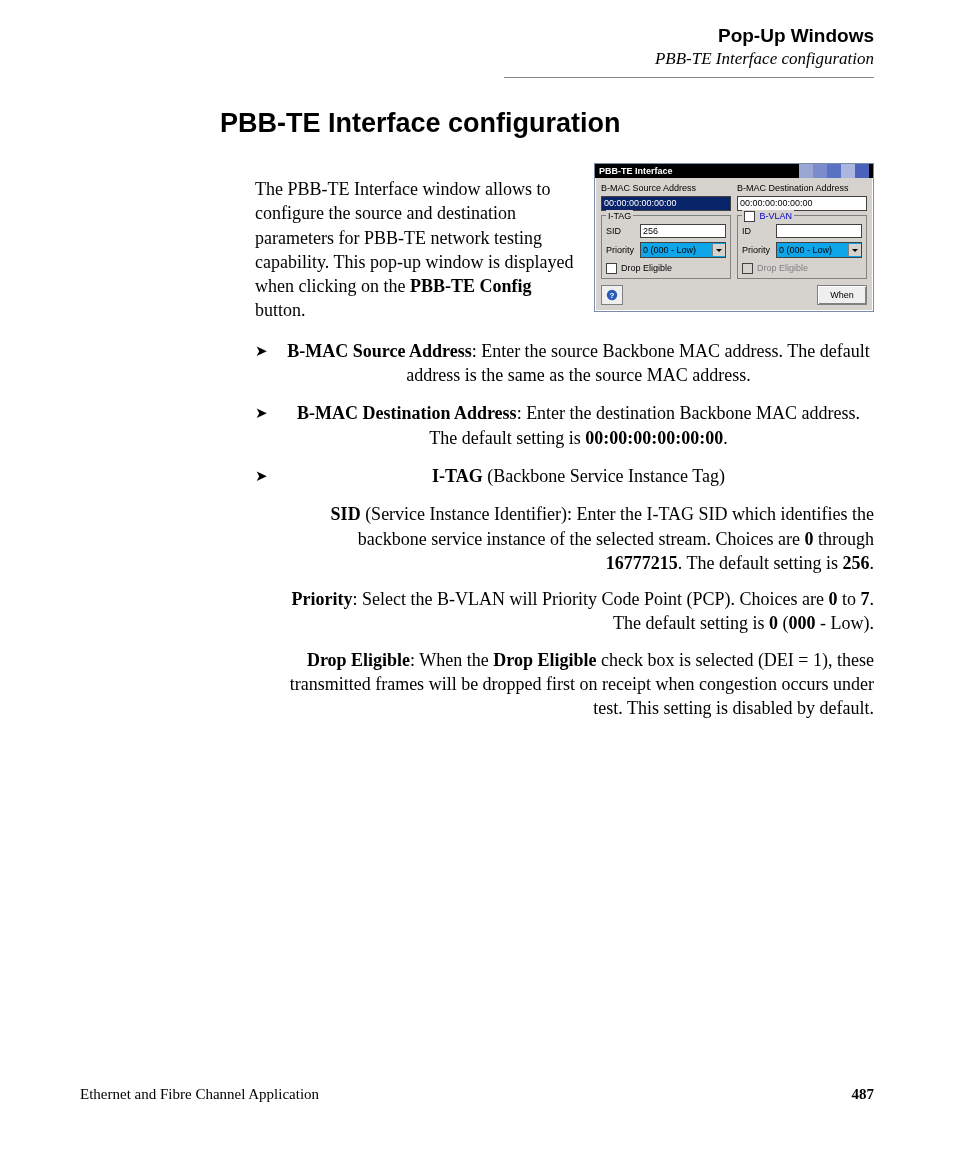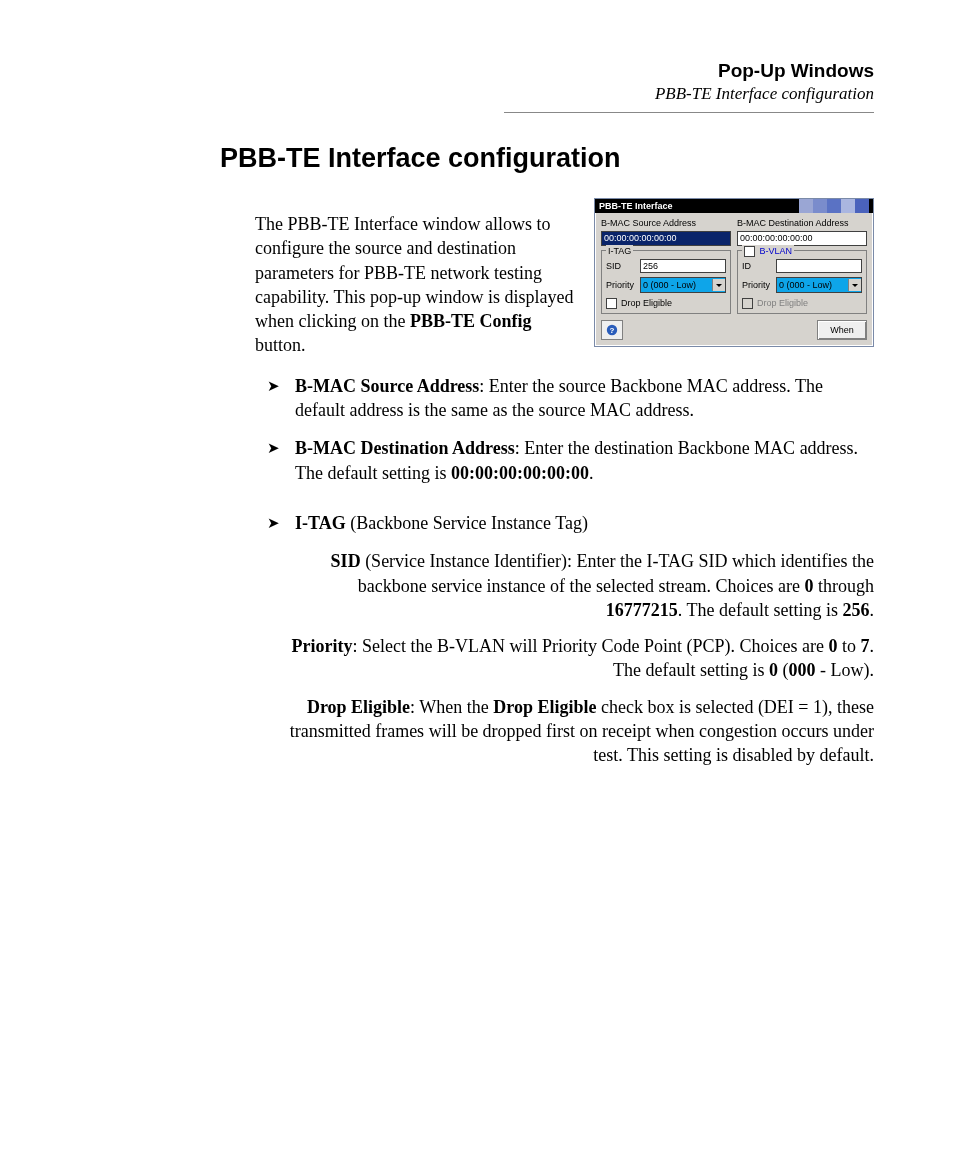--- a/index.html
+++ b/index.html
@@ -7,21 +7,21 @@
     padding: 0;
     background: #fff;
     font-family: "Palatino Linotype", "Book Antiqua", Palatino, serif;
     color: #000;
   }
   .page {
     width: 954px;
     height: 1153px;
     position: relative;
     box-sizing: border-box;
-    padding: 60px 80px 0 80px;
+    padding: 25px 80px 0 80px;
     border-radius: 28px;
   }
   .hdr {
     text-align: right;
     margin-right: 0;
   }
   .hdr .chap {
     font-weight: 700;
     font-size: 19px;
     font-family: Verdana, Geneva, sans-serif;
@@ -48,21 +48,22 @@
     margin-right: 0;
     font-size: 18px;
     line-height: 1.35;
   }
   .intro {
     margin-bottom: 16px;
   }
   .bullets {
     list-style: none;
     padding: 0;
-    margin: 12px;
+    margin: 0;
+    text-align: center;
   }
   .bullets > li {
     position: relative;
     padding-left: 28px;
     margin-bottom: 14px;
   }
   .bullets > li::before {
     content: "➤";
     position: absolute;
     left: 0;
@@ -312,14 +313,18 @@
     <p class="sub">
       <b>Priority</b><span>: Select the B-VLAN will Priority Code Point (PCP). Choices are </span><b>0</b><span> to </span><b>7</b><span>. The default setting is </span><b>0</b><span> (</span><b>000</b><span> - Low).</span>
     </p>
 
     <p class="sub">
       <b>Drop Eligible</b><span>: When the </span><b>Drop Eligible</b><span> check box is selected (DEI = 1), these transmitted frames will be dropped first on receipt when congestion occurs under test. This setting is disabled by default.</span>
     </p>
 
   </div>
 
+  <div class="footer">
+    <span>Ethernet and Fibre Channel Application</span>
+    <span class="pn">487</span>
+  </div>
 
 </div>
 
 </body></html>

